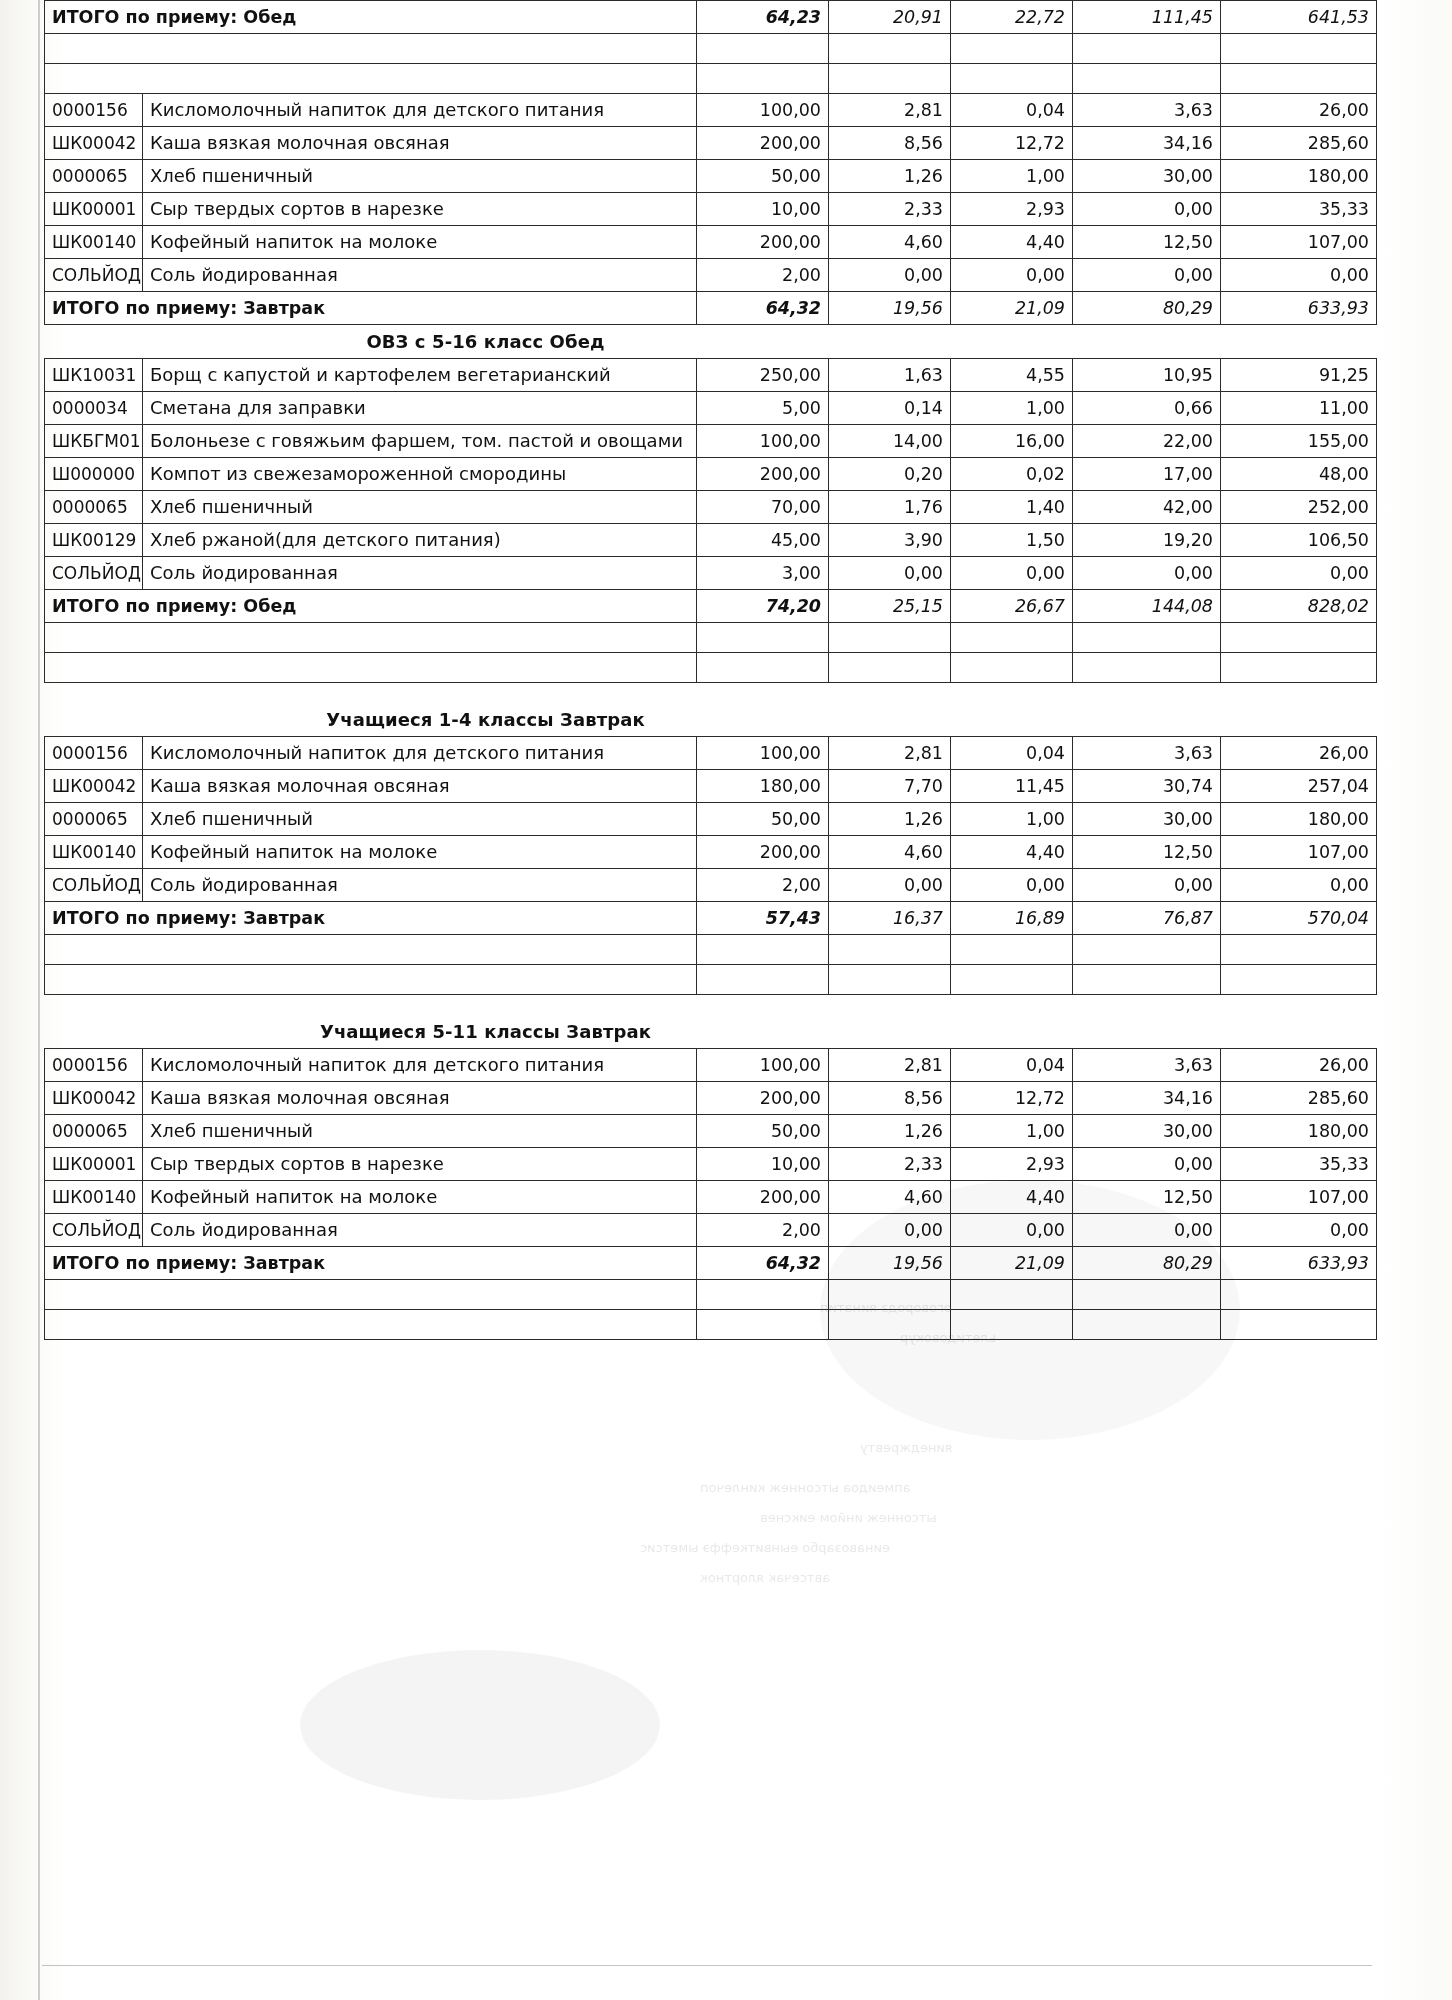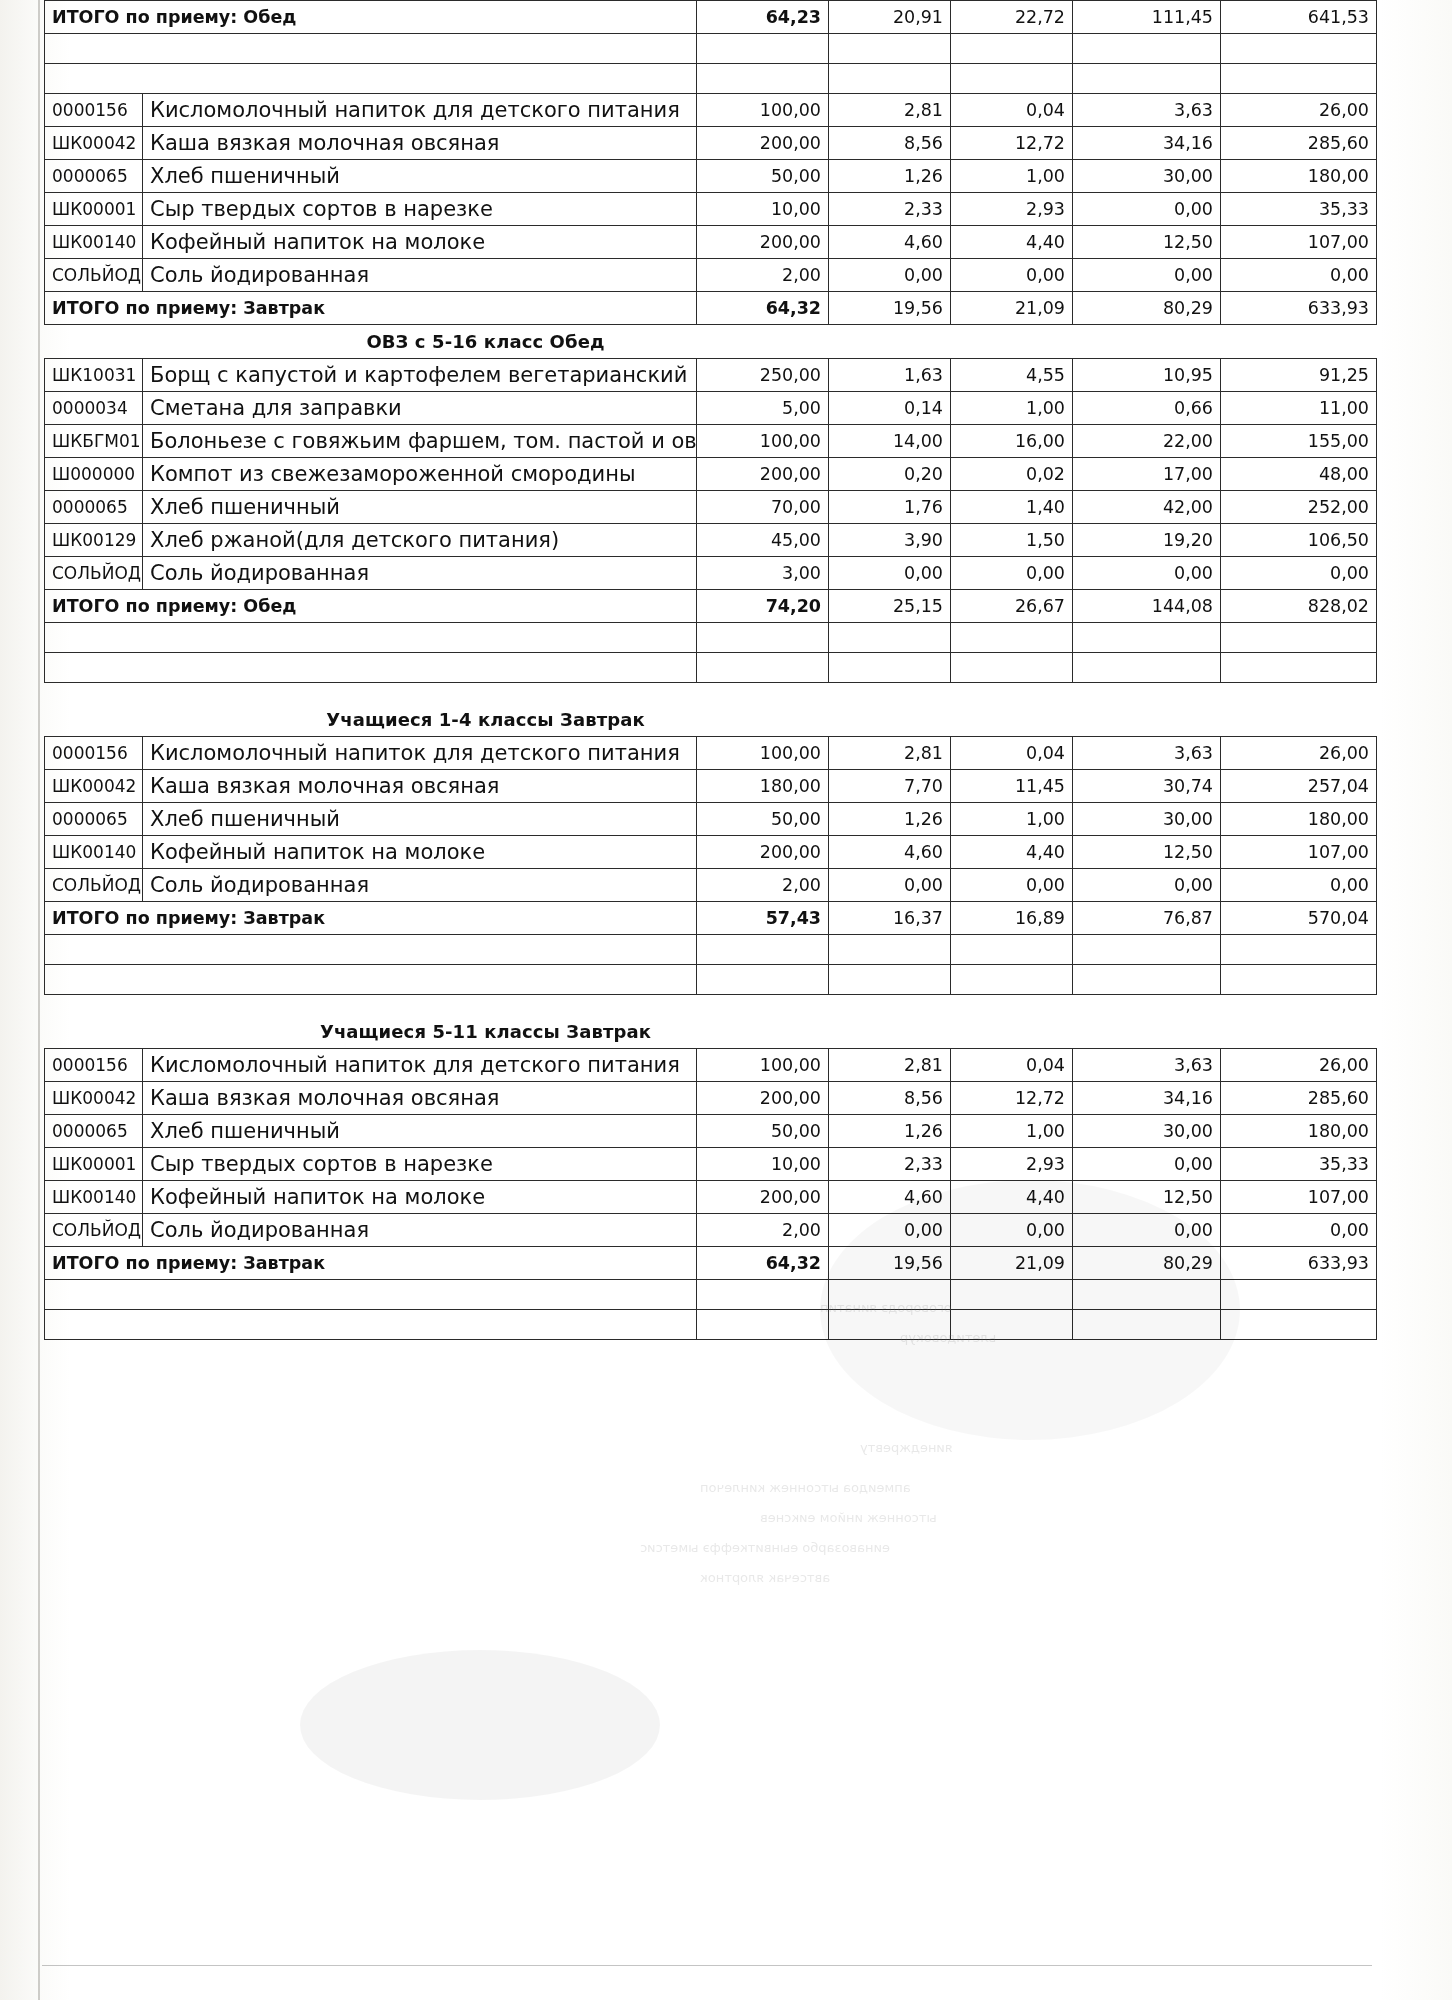--- a/index.html
+++ b/index.html
@@ -44,24 +44,24 @@
   
   col.c-code  { width: 98px; }
   col.c-name  { width: 554px; }
   col.c-out   { width: 132px; }
   col.c-b     { width: 122px; }
   col.c-f     { width: 122px; }
   col.c-c     { width: 148px; }
   col.c-kcal  { width: 156px; }
 
   td.code { text-align: left; font-size: 17px; margin-left: 28px; }
-  td.name { text-align: left; font-size: 21px; }
+  td.name { text-align: left; font-size: 18px; }
   td.num  { text-align: right; padding-right: 10px; }
   td.total-label { font-weight: bold; text-align: left; }
-  td.total-num { text-align: right; padding-right: 10px; }
+  td.total-num { text-align: right; padding-right: 10px; font-style: italic; }
   td.total-num.bold { font-weight: bold; }
 
   tr.section td {
     text-align: center;
     font-weight: bold;
     border-left: none;
     border-right: none;
     border-top: none;
     border-bottom: 1.6px solid #2b2b2b;
     height: 26px;

